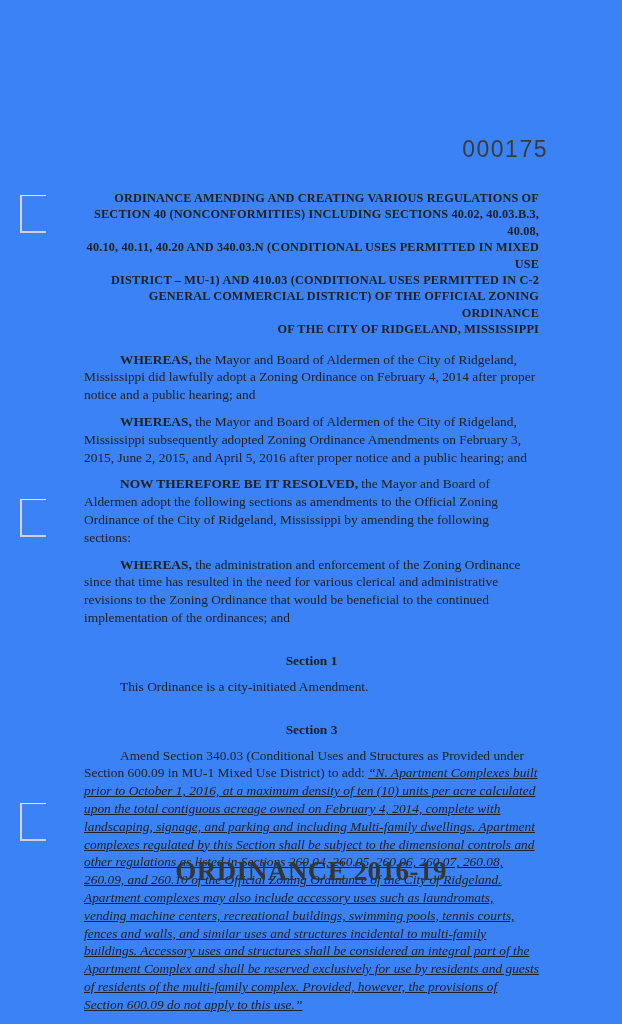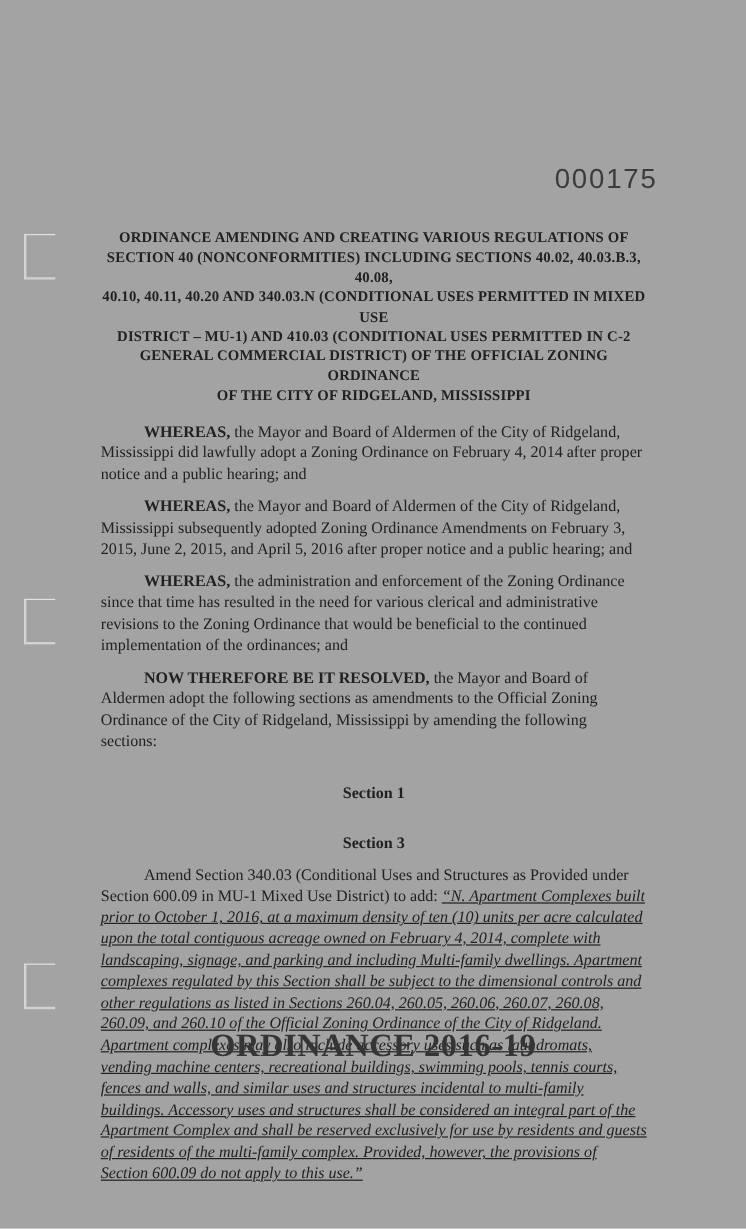--- a/index.html
+++ b/index.html
@@ -1,21 +1,21 @@
 <!DOCTYPE html>
 <html><head>
 <meta charset="utf-8">
 <style>
   * { margin: 0; padding: 0; box-sizing: border-box; }
   html, body { background: #ffffff; }
   .page {
     position: relative;
     width: 622px;
     height: 1024px;
-    background: #a3a3a3;
+    background: #3b82f6;
     font-family: "Liberation Serif", "DejaVu Serif", serif;
     color: #222120;
     overflow: hidden;
   }
   .stamp {
     position: absolute;
     top: 136px;
     right: 74px;
     font-family: "Liberation Sans", "DejaVu Sans", sans-serif;
     font-size: 23px;
@@ -25,21 +25,21 @@
   .content {
     position: absolute;
     top: 190px;
     left: 84px;
     width: 455px;
   }
   .doc-title {
     font-weight: bold;
     font-size: 12.3px;
     line-height: 16.4px;
-    text-align: center;
+    text-align: right;
     letter-spacing: 0.15px;
     white-space: pre-line;
     margin-bottom: 13px;
   }
   .para {
     font-size: 13.4px;
     line-height: 17.8px;
     text-align: left;
     text-indent: 36px;
     margin-bottom: 9px;
@@ -94,26 +94,27 @@
 SECTION 40 (NONCONFORMITIES) INCLUDING SECTIONS 40.02, 40.03.B.3, 40.08,
 40.10, 40.11, 40.20 AND 340.03.N (CONDITIONAL USES PERMITTED IN MIXED USE
 DISTRICT – MU-1) AND 410.03 (CONDITIONAL USES PERMITTED IN C-2
 GENERAL COMMERCIAL DISTRICT) OF THE OFFICIAL ZONING ORDINANCE
 OF THE CITY OF RIDGELAND, MISSISSIPPI</div>
 
     <p class="para"><span class="lead">WHEREAS,</span><span> the Mayor and Board of Aldermen of the City of Ridgeland, Mississippi did lawfully adopt a Zoning Ordinance on February 4, 2014 after proper notice and a public hearing; and</span></p>
 
     <p class="para"><span class="lead">WHEREAS,</span><span> the Mayor and Board of Aldermen of the City of Ridgeland, Mississippi subsequently adopted Zoning Ordinance Amendments on February 3, 2015, June 2, 2015, and April 5, 2016 after proper notice and a public hearing; and</span></p>
 
+    <p class="para"><span class="lead">NOW THEREFORE BE IT RESOLVED,</span><span> the Mayor and Board of Aldermen adopt the following sections as amendments to the Official Zoning Ordinance of the City of Ridgeland, Mississippi by amending the following sections:</span></p>
+
     <p class="para"><span class="lead">WHEREAS,</span><span> the administration and enforcement of the Zoning Ordinance since that time has resulted in the need for various clerical and administrative revisions to the Zoning Ordinance that would be beneficial to the continued implementation of the ordinances; and</span></p>
-
-    <p class="para"><span class="lead">NOW THEREFORE BE IT RESOLVED,</span><span> the Mayor and Board of Aldermen adopt the following sections as amendments to the Official Zoning Ordinance of the City of Ridgeland, Mississippi by amending the following sections:</span></p>
 
     <div class="section-heading">Section 1</div>
 
+    <p class="para">This Ordinance is a city-initiated Amendment.</p>
 
     <div class="section-heading">Section 3</div>
 
     <p class="para"><span>Amend Section 340.03 (Conditional Uses and Structures as Provided under Section 600.09 in MU-1 Mixed Use District) to add: </span><span class="quote-italic">“N. Apartment Complexes built prior to October 1, 2016, at a maximum density of ten (10) units per acre calculated upon the total contiguous acreage owned on February 4, 2014, complete with landscaping, signage, and parking and including Multi-family dwellings. Apartment complexes regulated by this Section shall be subject to the dimensional controls and other regulations as listed in Sections 260.04, 260.05, 260.06, 260.07, 260.08, 260.09, and 260.10 of the Official Zoning Ordinance of the City of Ridgeland. Apartment complexes may also include accessory uses such as laundromats, vending machine centers, recreational buildings, swimming pools, tennis courts, fences and walls, and similar uses and structures incidental to multi-family buildings. Accessory uses and structures shall be considered an integral part of the Apartment Complex and shall be reserved exclusively for use by residents and guests of residents of the multi-family complex.  Provided, however, the provisions of Section 600.09 do not apply to this use.”</span></p>
 
   </div>
 
   <div class="footer-label">ORDINANCE 2016-19</div>
 
 </div>

